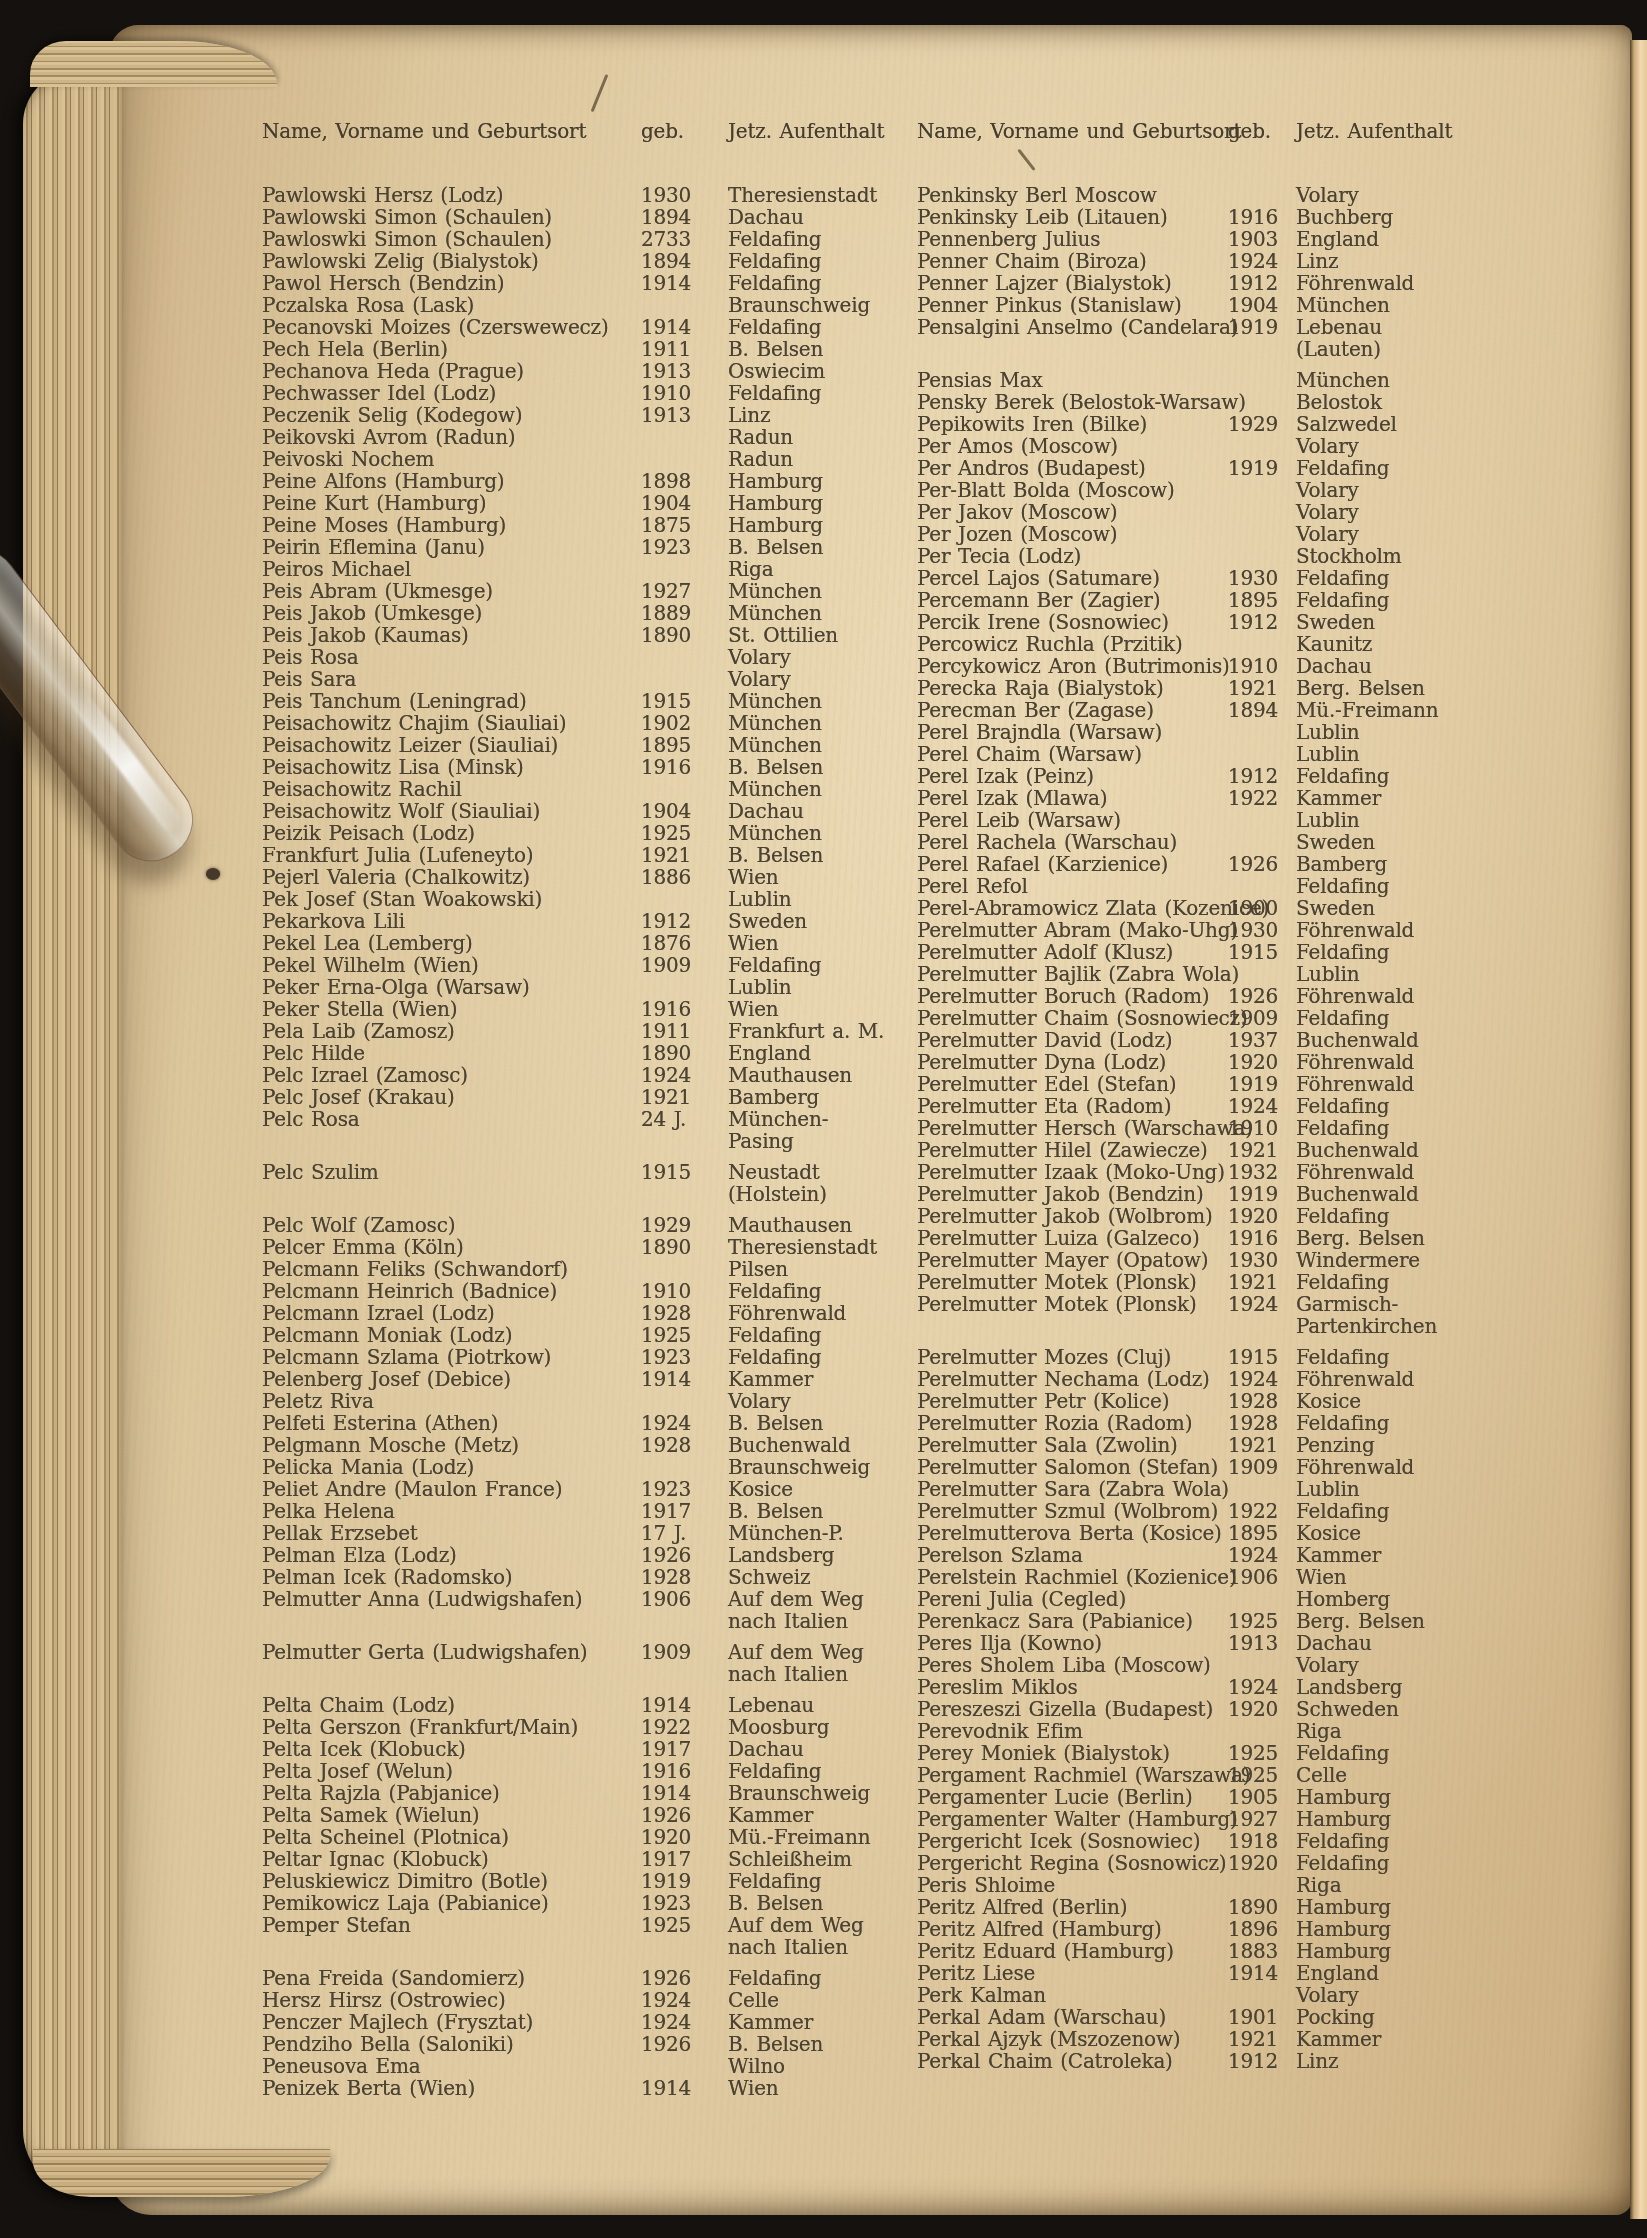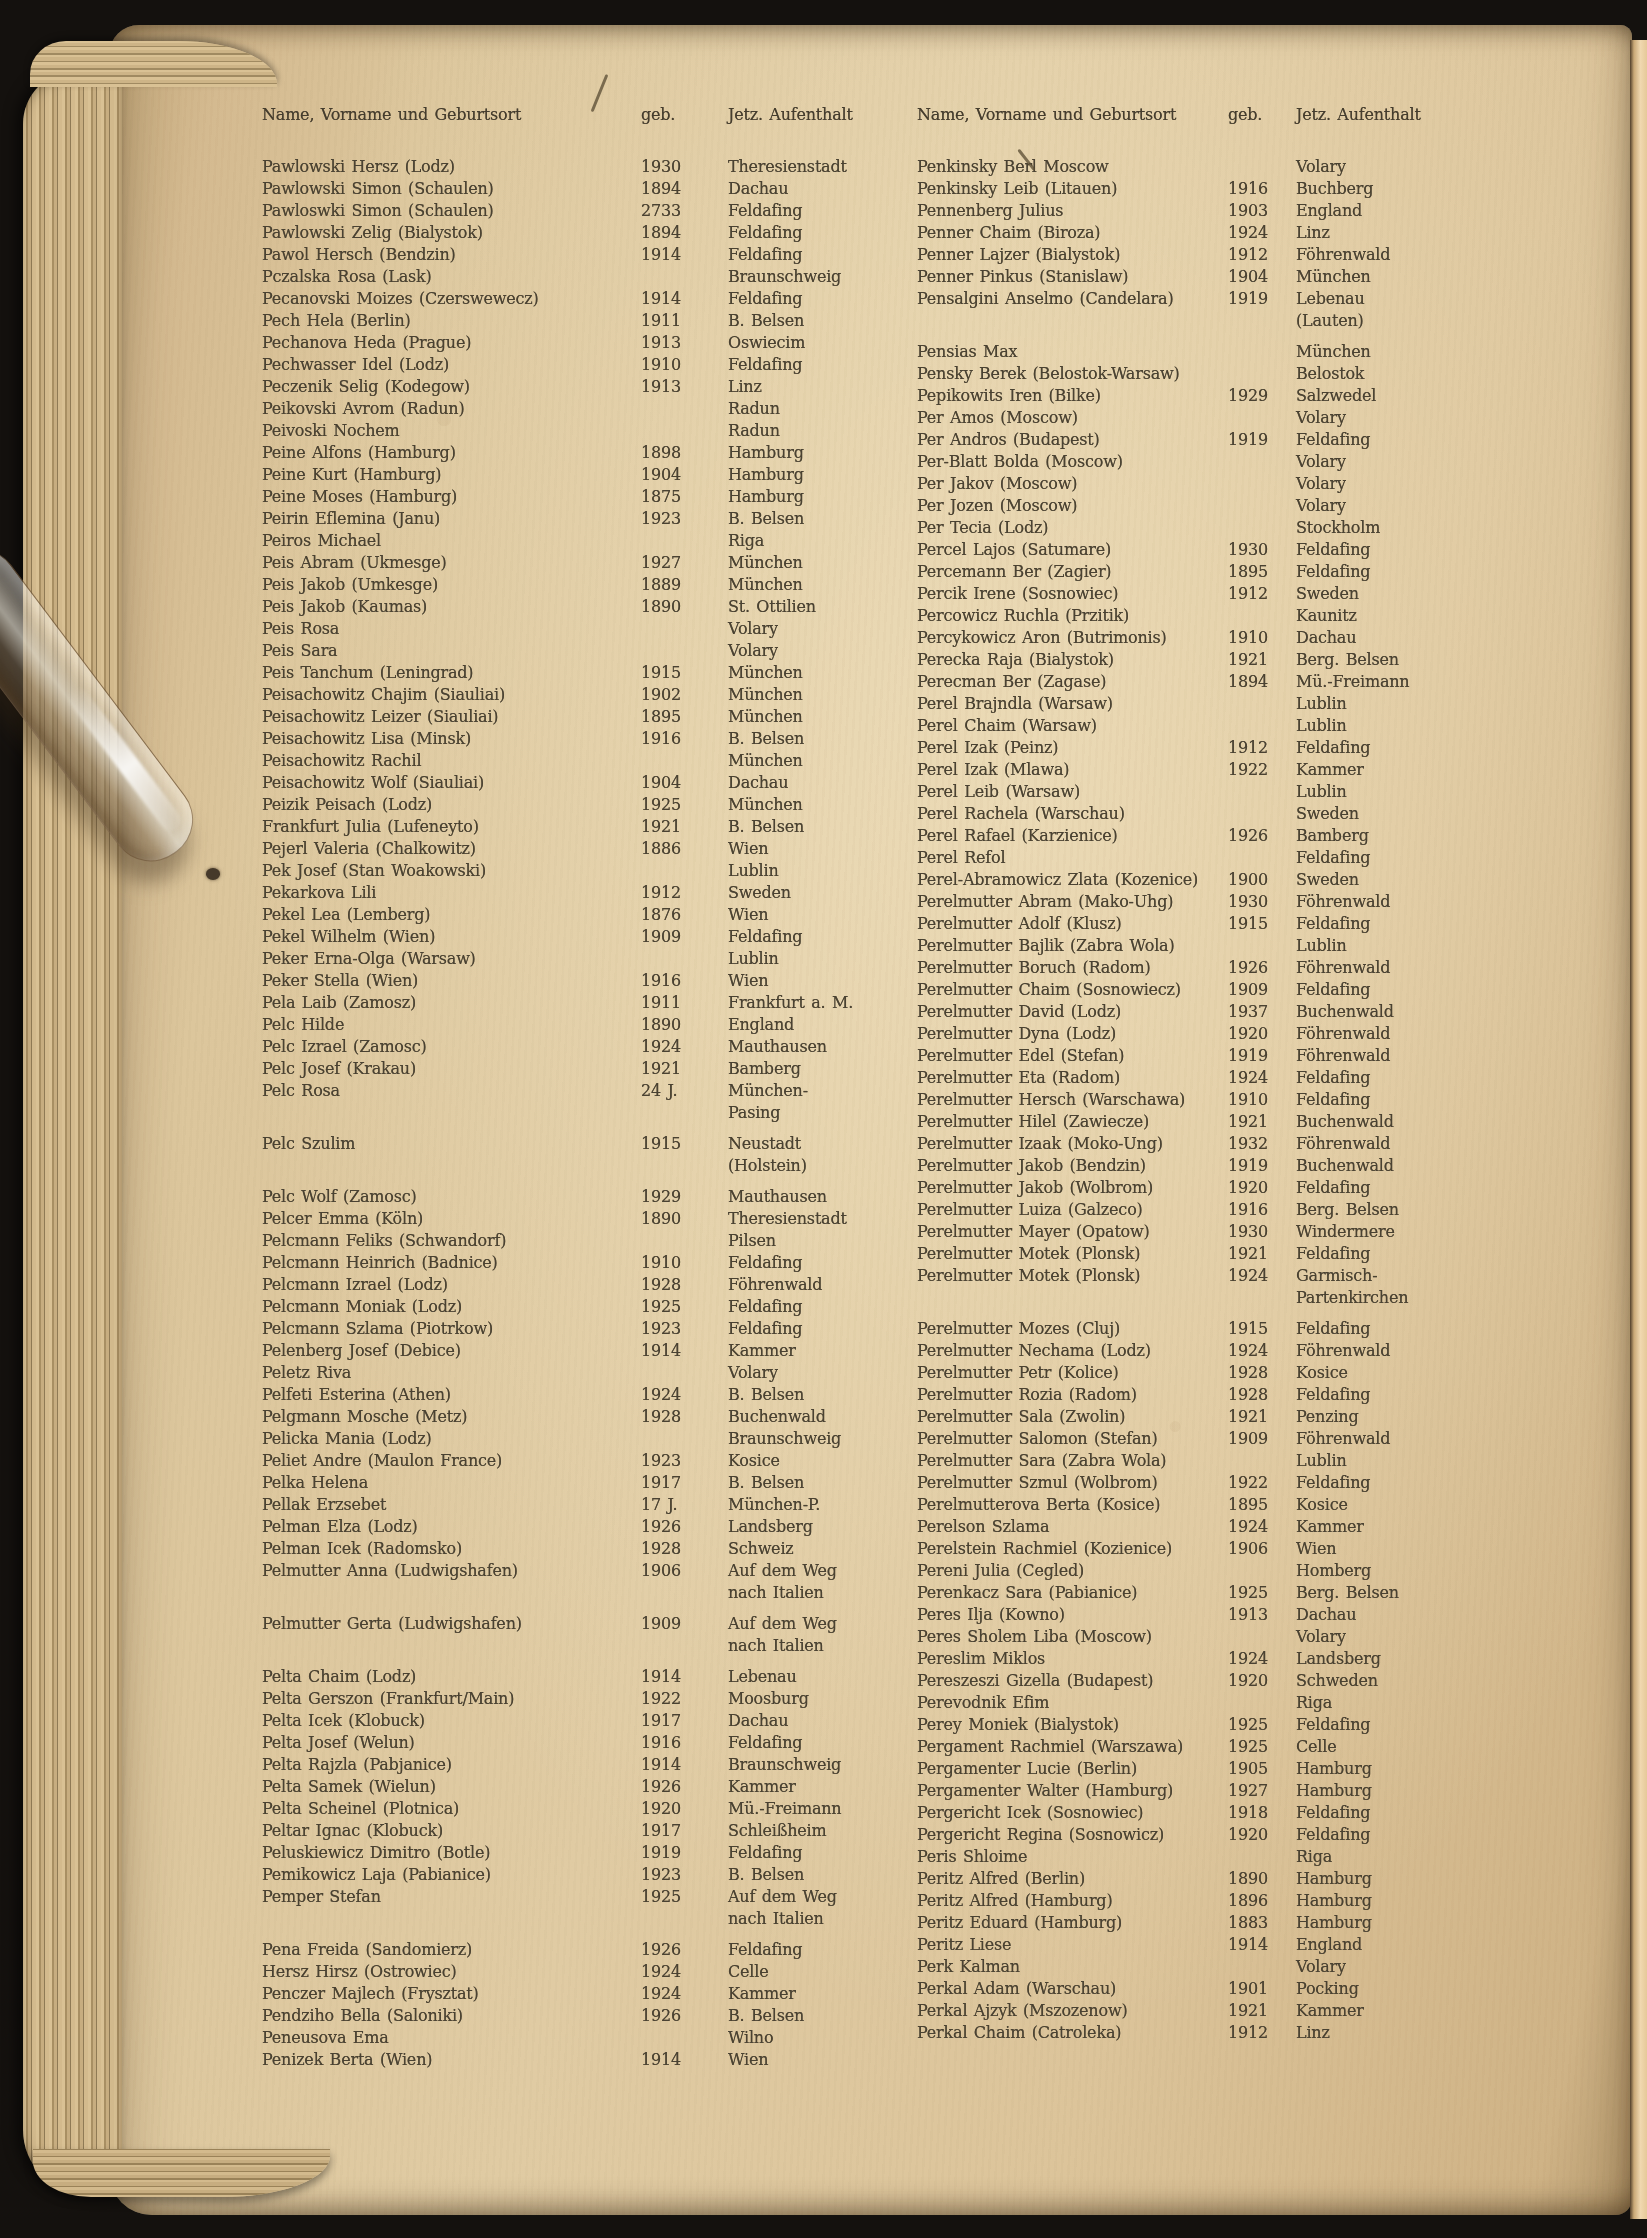--- a/index.html
+++ b/index.html
@@ -79,29 +79,29 @@
   .pen-mark-slash{
     position:absolute;left:598px;top:73px;width:2.5px;height:40px;border-radius:1.6px;
     background:#60523a;transform:rotate(22deg);opacity:.8;
   }
   .pen-mark-backslash{
     position:absolute;left:1025px;top:147px;width:2.5px;height:26px;border-radius:1.6px;
     background:#584b31;transform:rotate(-38deg);opacity:.75;
   }
   
   .col{
-    position:absolute;top:104px;color:#4a4232;font-size:16px;line-height:22px;
+    position:absolute;top:120px;color:#4a4232;font-size:20px;line-height:22px;
     letter-spacing:-0.2px;word-spacing:1.6px;white-space:nowrap;
     text-shadow:0 0 0.6px rgba(62,52,36,.65);
   }
   .col-left{left:262px;width:624px;--c1:379px;--c2:87px;}
   .col-right{left:917px;width:638px;--c1:311px;--c2:68px;}
   .hdr,.row{display:grid;grid-template-columns:var(--c1) var(--c2) 1fr;}
   .hdr{color:#453d2e;}
-  .rows{margin-top:30px;}
+  .rows{margin-top:42px;}
   .row.gap{margin-top:9px;}
   .c-ort{overflow:visible;}
   .contline .cont{display:block;text-align:left;padding-right:23px;}
 </style>
 </head>
 <body>
 
 <div class="page"></div>
 <div class="stack"></div>
 <div class="stack-top"></div>

